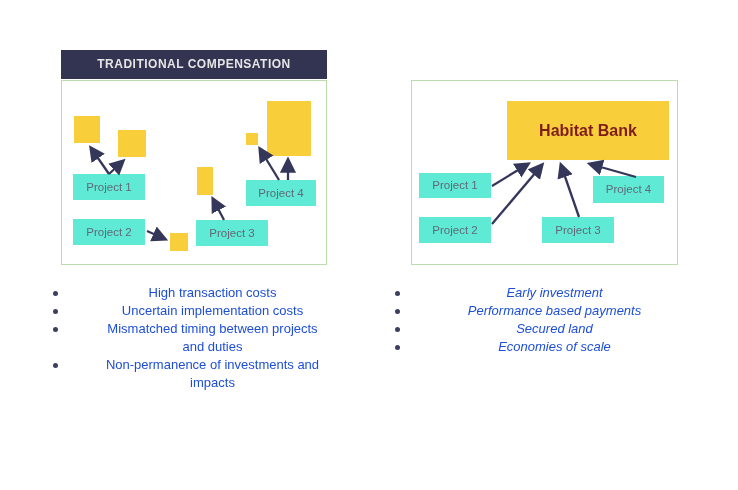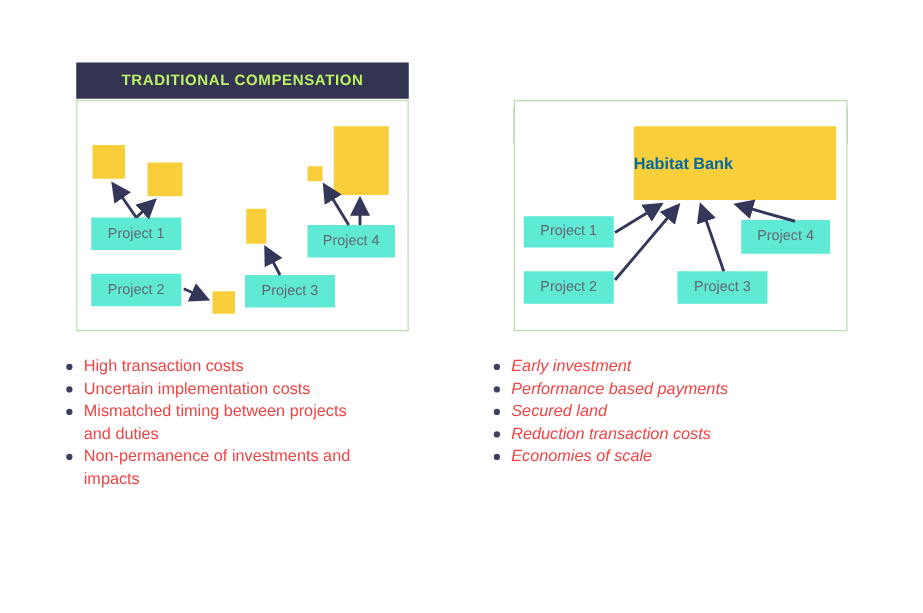--- a/index.html
+++ b/index.html
@@ -8,21 +8,21 @@
     width: 738px;
     height: 490px;
     background: #ffffff;
     font-family: "Liberation Sans", sans-serif;
     overflow: hidden;
   }
   .panel-header {
     position: absolute;
     height: 29px;
     background: #323451;
-    color: #bef264;
+    color: #e5e5e5;
     font-size: 12px;
     font-weight: bold;
     letter-spacing: 0.5px;
     line-height: 29px;
     text-align: center;
   }
   .diagram {
     position: absolute;
     top: 80px;
     height: 185px;
@@ -37,40 +37,41 @@
   .project-box {
     position: absolute;
     background: #5eead4;
     color: #64687A;
     font-size: 11.5px;
     text-align: center;
   }
   .bank-box {
     position: absolute;
     background: #F8CF3A;
-    color: #0369a1;
-    font-size: 13px;
+    color: #7f1d1d;
+    font-size: 16px;
     font-weight: bold;
-    text-align: left;
+    text-align: center;
   }
   .arrows {
     position: absolute;
     left: 0; top: 0;
     width: 100%; height: 100%;
     pointer-events: none;
   }
   .bullet-list {
     position: absolute;
     margin: 0;
     padding: 0;
     list-style: none;
     width: 310px;
-    color: #ef4444;
+    color: #1d4ed8;
     font-size: 13px;
     line-height: 18px;
+    text-align: center;
   }
   .bullet-list li {
     position: relative;
     padding-left: 19px;
     white-space: pre-line;
   }
   .bullet-list li::before {
     content: "";
     position: absolute;
     left: 5px;
@@ -151,17 +152,16 @@
         <line x1="167" y1="136" x2="149" y2="84" marker-end="url(#ah-r)"></line>
         <line x1="224" y1="96" x2="178" y2="83" marker-end="url(#ah-r)"></line>
       </g>
     </svg>
   </div>
 
   <ul class="bullet-list" style="left:390px; top:284px;font-style:italic;">
     <li>Early investment</li>
     <li>Performance based payments</li>
     <li>Secured land</li>
-    <li>Reduction transaction costs</li>
     <li>Economies of scale</li>
   </ul>
 
 </div>
 
 </body></html>

